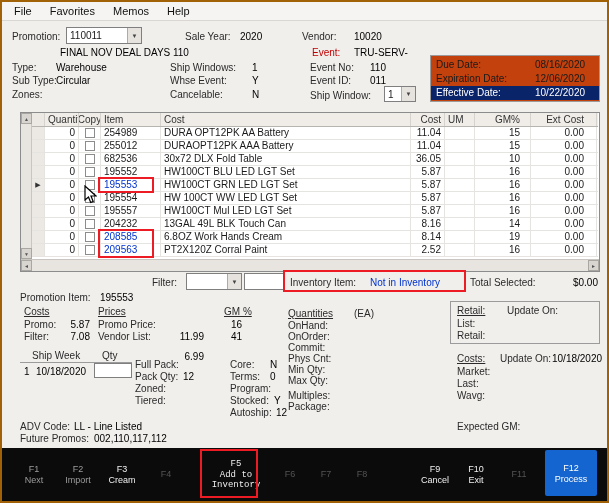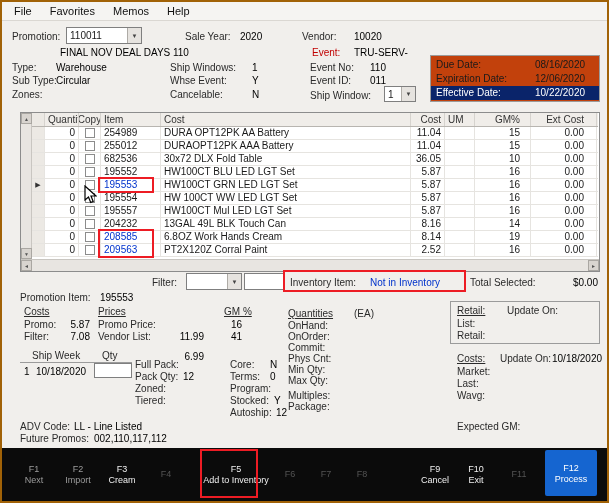--- a/index.html
+++ b/index.html
@@ -75,21 +75,21 @@
   #fbar { position:absolute; left:0; top:446px; width:605px; height:53px; background:#0b0b0b; }
   .fkey { position:absolute; top:0; height:100%; display:flex; flex-direction:column; align-items:center; justify-content:center; }
   .fkey .knum { font-size:9px; line-height:11px; }
   .fkey .klbl { font-size:9px; line-height:10px; text-align:center; width:100%; }
   .fk-dim { color:#9c9c9c; }
   .fk-disabled { color:#545454; }
   .fk-bright { color:#efefef; }
   .fk-accent { color:#fff; background:#1565d0; border-radius:2px; }
   .fk1 { left:10px; width:44px; }  .fk2 { left:54px; width:44px; }
   .fk3 { left:98px; width:44px; }  .fk4 { left:142px; width:44px; }
-  .fk5 { left:200px; width:68px; } .fk6 { left:266px; width:44px; }
+  .fk5 { left:200px; width:68px;font-family:Liberation Mono, monospace; } .fk6 { left:266px; width:44px; }
   .fk7 { left:302px; width:44px; } .fk8 { left:338px; width:44px; }
   .fk9 { left:410px; width:46px; } .fk10 { left:451px; width:46px; }
   .fk11 { left:495px; width:44px; } .fk12 { left:543px; width:52px; top:2px; height:46px; }
 
   #cursor { position:absolute; left:82px; top:183px; width:13px; height:19px; pointer-events:none; }
 </style>
 </head>
 <body>
 
 <div id="frame">

